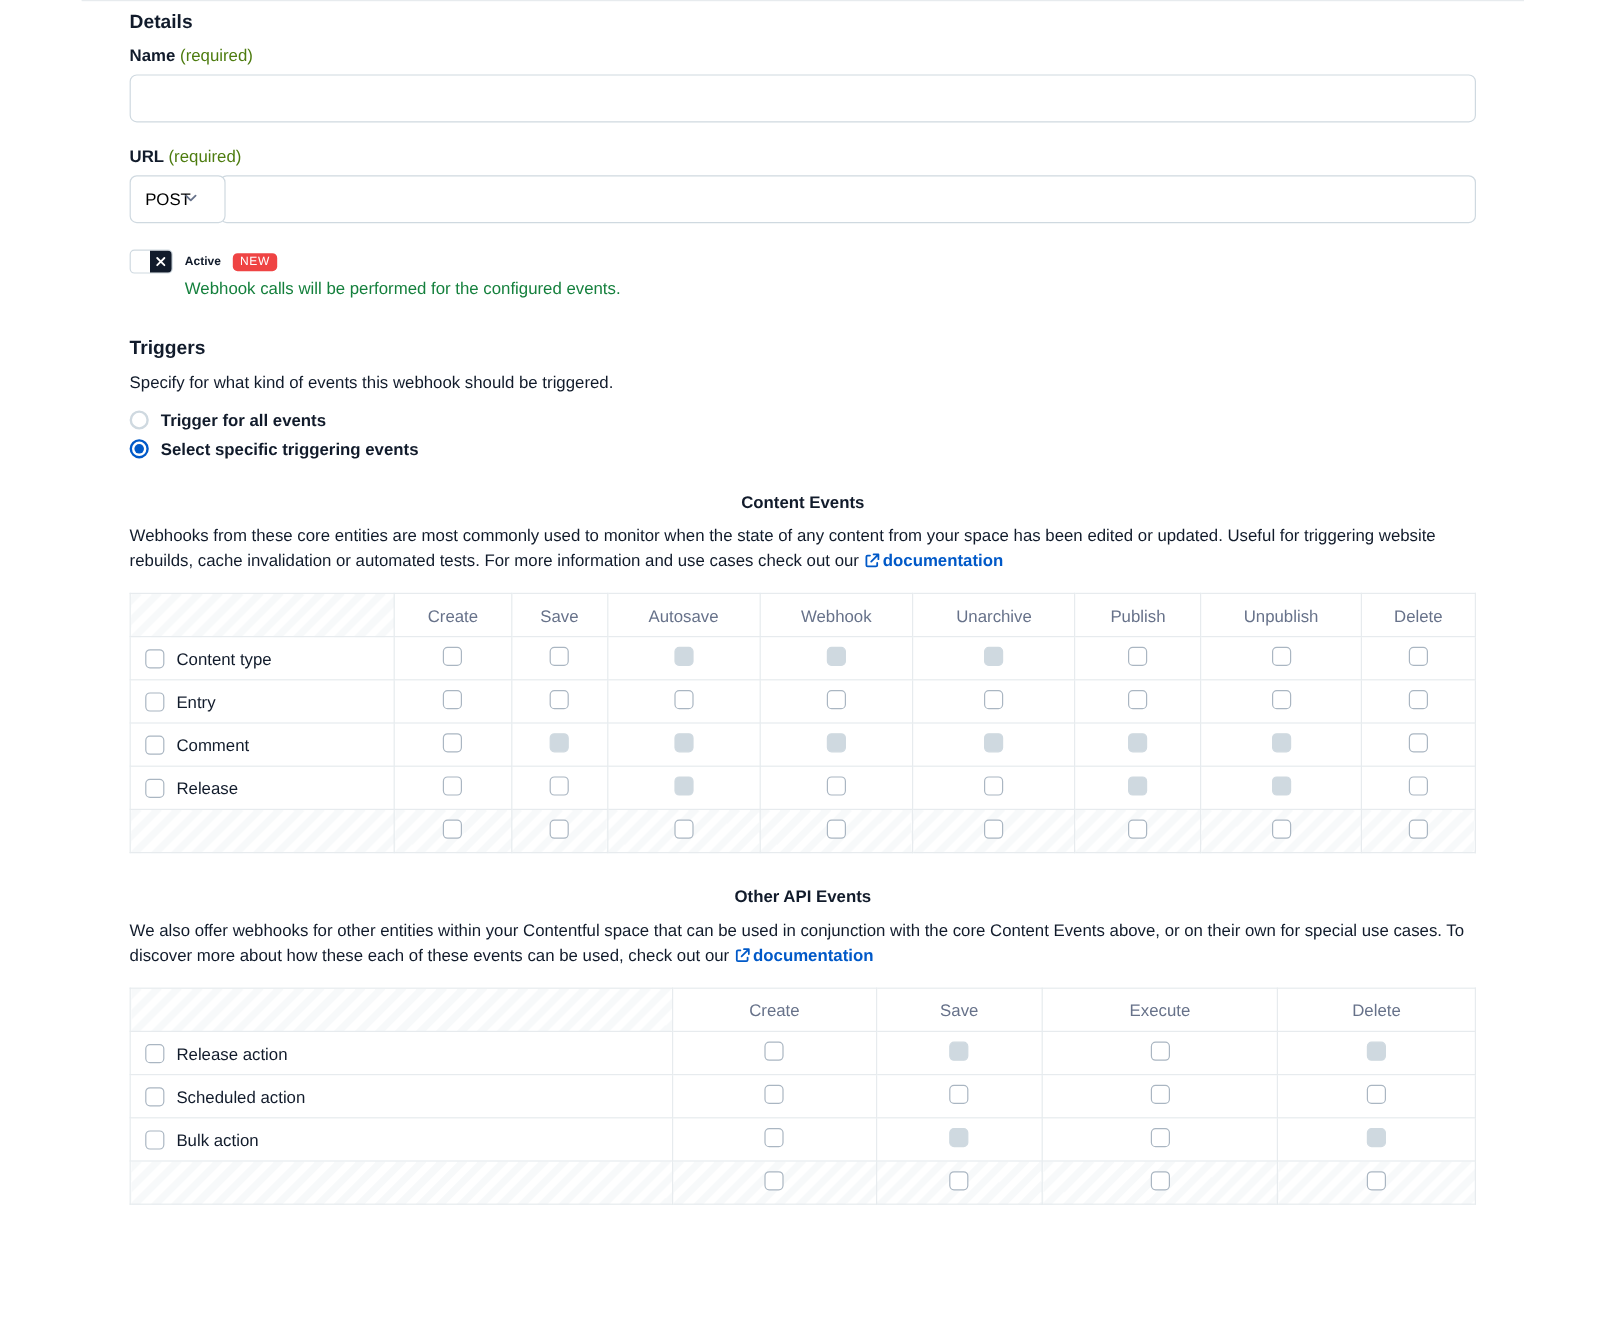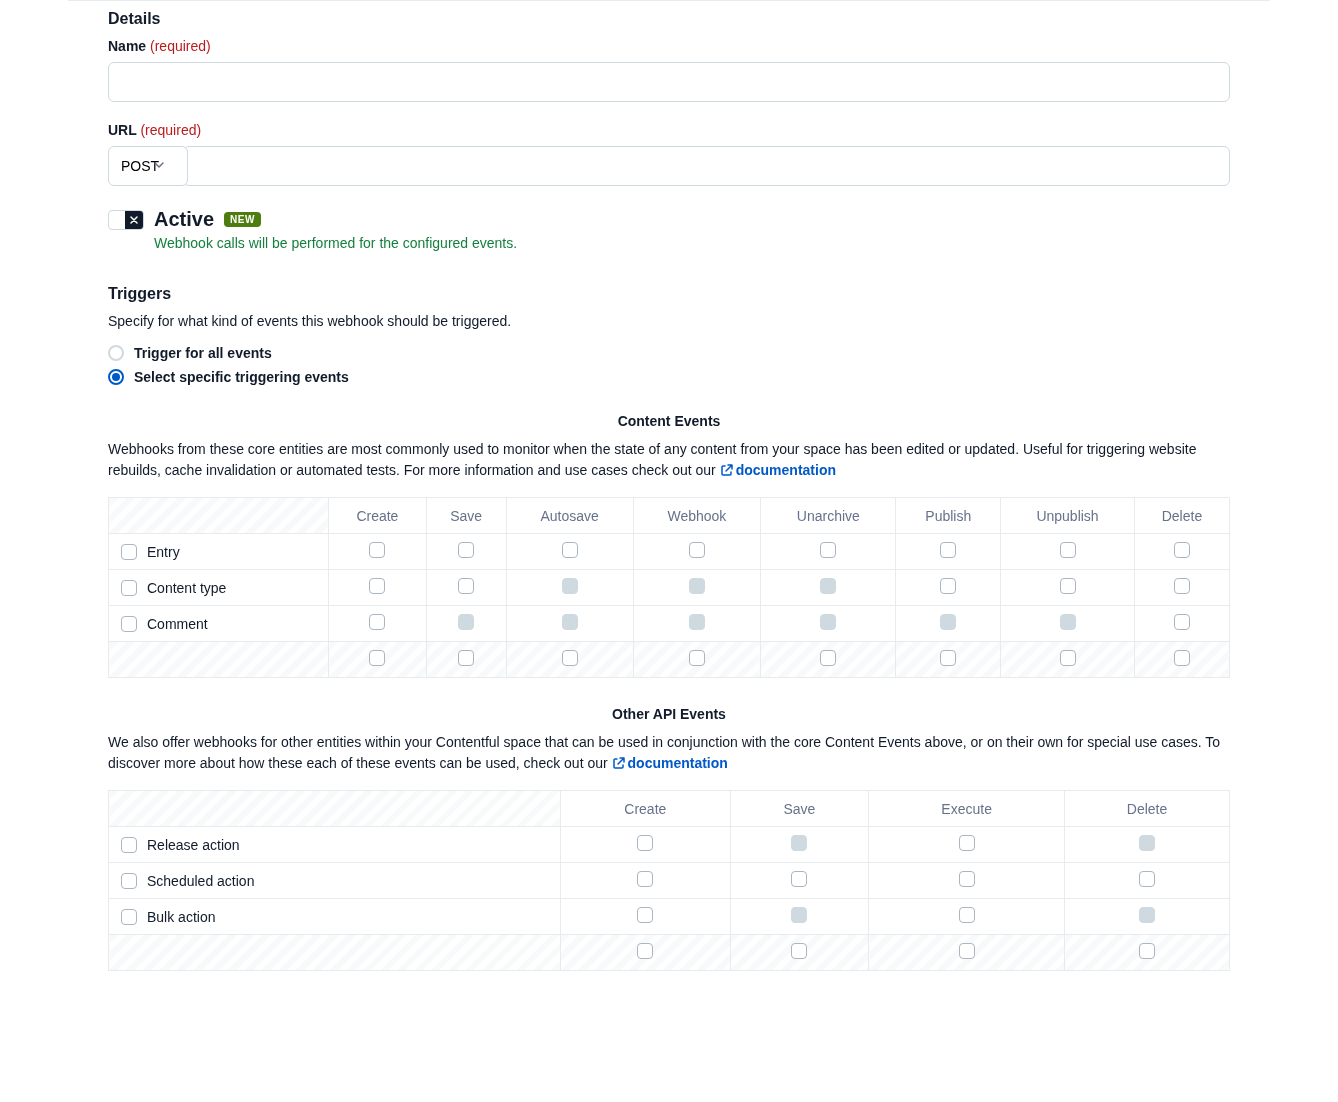--- a/index.html
+++ b/index.html
@@ -22,21 +22,21 @@
     margin: 0 0 10px 0;
     color: #111b2b;
   }
   .field-label {
     font-weight: 600;
     font-size: 14px;
     margin-bottom: 8px;
   }
   .required {
     font-weight: 400;
-    color: #b91c1c;
+    color: #4d7c0f;
   }
   .text-input {
     width: 100%;
     height: 40px;
     border: 1px solid #cfd9e0;
     border-radius: 6px;
     padding: 0 12px;
     font-size: 14px;
     outline: none;
   }
@@ -97,26 +97,26 @@
     width: 18px;
     background: #111b2b;
     border-radius: 0 3px 3px 0;
     display: flex;
     align-items: center;
     justify-content: center;
     color: #fff;
     font-size: 11px;
     line-height: 1;
   }
-  .active-label { font-weight: 600; font-size: 20px; }
+  .active-label { font-weight: 600; font-size: 10px; }
   .badge-new {
-    background: #4d7c0f;
+    background: #ef4444;
     color: #fff;
     font-size: 10px;
-    font-weight: 700;
+    font-weight: 400;
     letter-spacing: 0.5px;
     border-radius: 4px;
     padding: 2px 6px;
   }
   .toggle-help {
     margin: 4px 0 0 46px;
     color: #15803d;
     font-size: 14px;
   }
   .triggers-desc {
@@ -306,60 +306,76 @@
           <th>Publish</th>
           <th>Unpublish</th>
           <th>Delete</th>
         </tr>
     </thead>
     <tbody id="content-body">
         <tr>
           <td class="rowhead">
             <div class="rowhead-inner">
               <span class="cbox"></span>
+              <span>Content type</span>
+            </div>
+          </td>
+          <td><span class="cbox"></span></td>
+          <td><span class="cbox"></span></td>
+          <td><span class="cbox disabled"></span></td>
+          <td><span class="cbox disabled"></span></td>
+          <td><span class="cbox disabled"></span></td>
+          <td><span class="cbox"></span></td>
+          <td><span class="cbox"></span></td>
+          <td><span class="cbox"></span></td>
+        </tr>
+        <tr>
+          <td class="rowhead">
+            <div class="rowhead-inner">
+              <span class="cbox"></span>
               <span>Entry</span>
             </div>
           </td>
           <td><span class="cbox"></span></td>
           <td><span class="cbox"></span></td>
           <td><span class="cbox"></span></td>
           <td><span class="cbox"></span></td>
           <td><span class="cbox"></span></td>
           <td><span class="cbox"></span></td>
           <td><span class="cbox"></span></td>
           <td><span class="cbox"></span></td>
         </tr>
         <tr>
           <td class="rowhead">
             <div class="rowhead-inner">
               <span class="cbox"></span>
-              <span>Content type</span>
-            </div>
-          </td>
-          <td><span class="cbox"></span></td>
-          <td><span class="cbox"></span></td>
-          <td><span class="cbox disabled"></span></td>
-          <td><span class="cbox disabled"></span></td>
-          <td><span class="cbox disabled"></span></td>
-          <td><span class="cbox"></span></td>
-          <td><span class="cbox"></span></td>
-          <td><span class="cbox"></span></td>
-        </tr>
-        <tr>
-          <td class="rowhead">
-            <div class="rowhead-inner">
-              <span class="cbox"></span>
               <span>Comment</span>
             </div>
           </td>
           <td><span class="cbox"></span></td>
           <td><span class="cbox disabled"></span></td>
           <td><span class="cbox disabled"></span></td>
           <td><span class="cbox disabled"></span></td>
           <td><span class="cbox disabled"></span></td>
+          <td><span class="cbox disabled"></span></td>
+          <td><span class="cbox disabled"></span></td>
+          <td><span class="cbox"></span></td>
+        </tr>
+        <tr>
+          <td class="rowhead">
+            <div class="rowhead-inner">
+              <span class="cbox"></span>
+              <span>Release</span>
+            </div>
+          </td>
+          <td><span class="cbox"></span></td>
+          <td><span class="cbox"></span></td>
+          <td><span class="cbox disabled"></span></td>
+          <td><span class="cbox"></span></td>
+          <td><span class="cbox"></span></td>
           <td><span class="cbox disabled"></span></td>
           <td><span class="cbox disabled"></span></td>
           <td><span class="cbox"></span></td>
         </tr>
         <tr class="footer-row">
           <td class="rowhead"></td>
           <td><span class="cbox"></span></td>
           <td><span class="cbox"></span></td>
           <td><span class="cbox"></span></td>
           <td><span class="cbox"></span></td>

